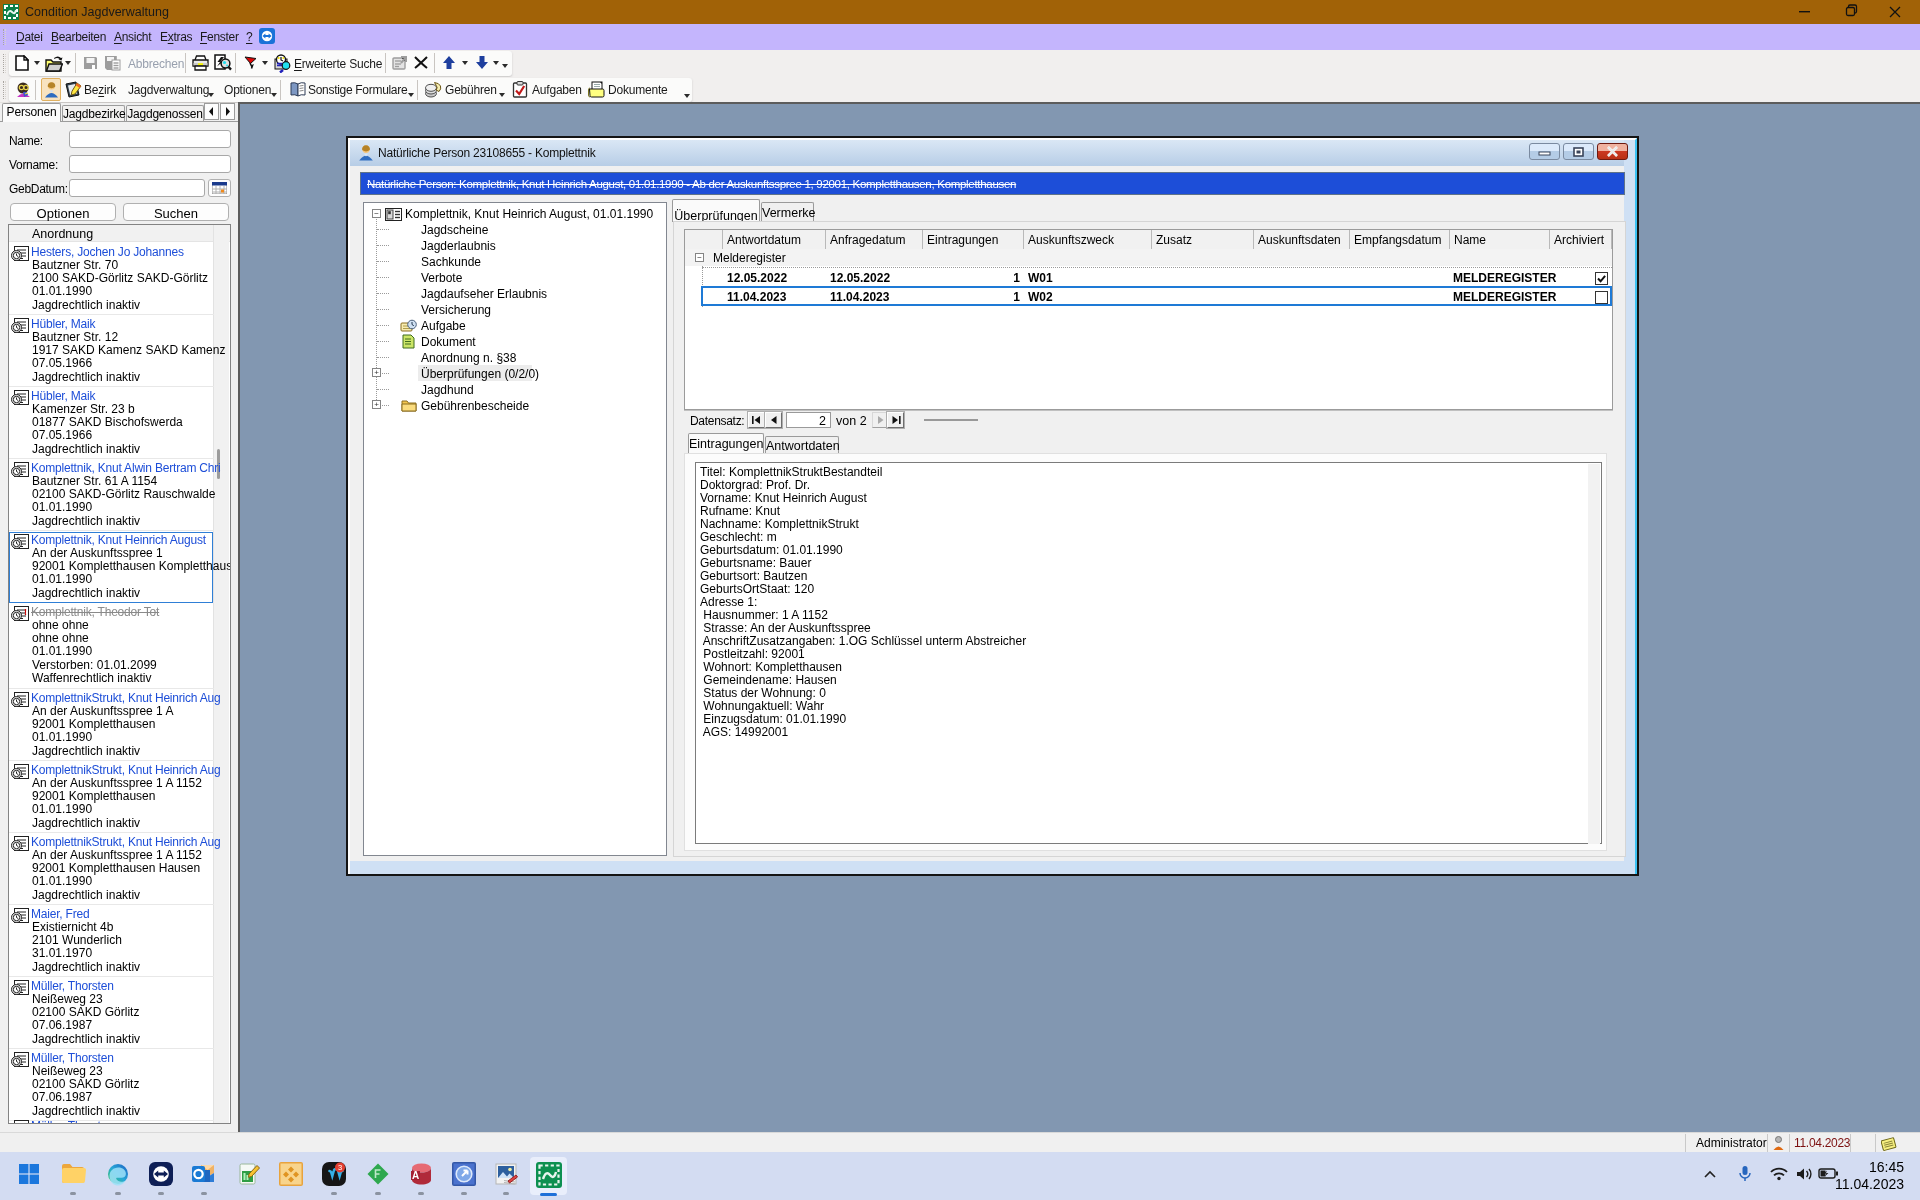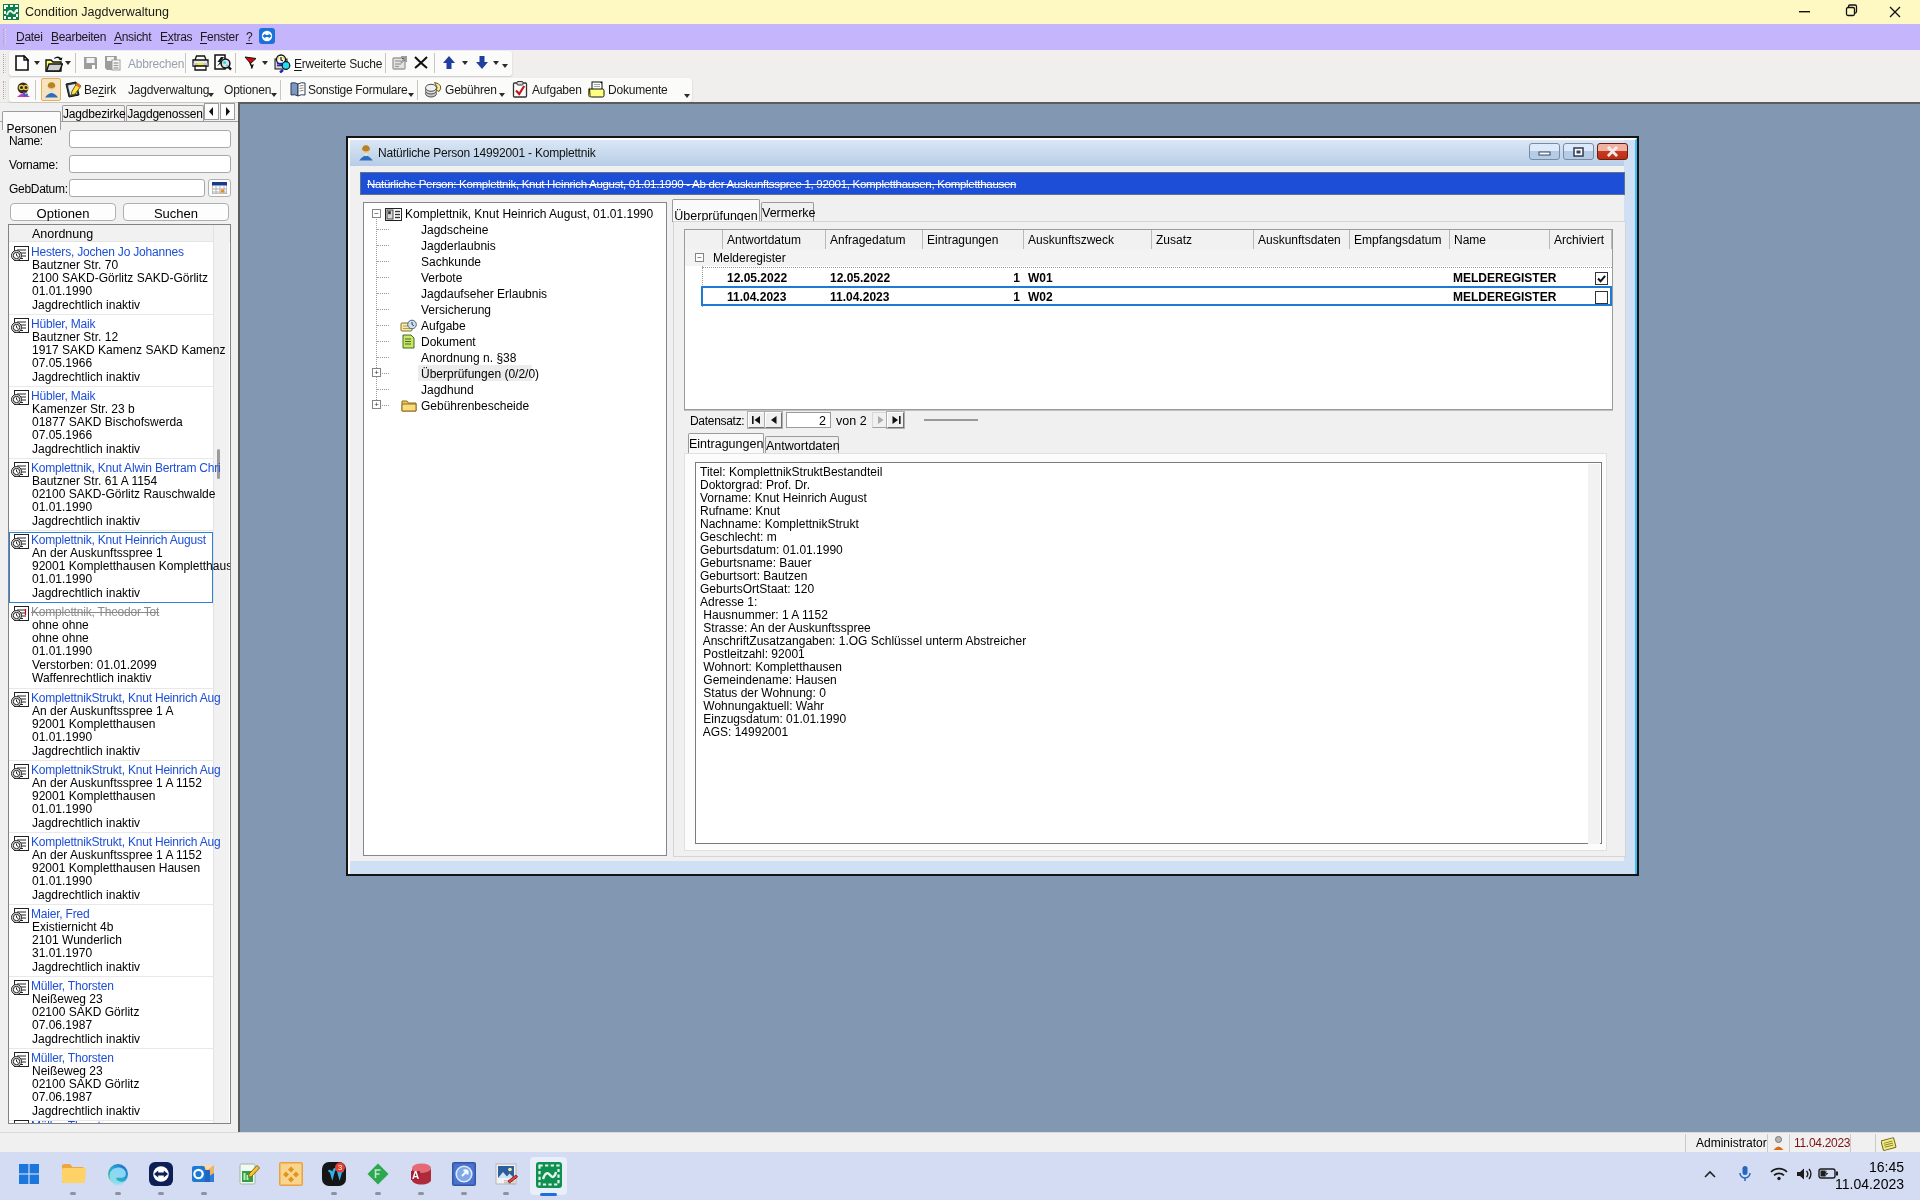--- a/index.html
+++ b/index.html
@@ -2,21 +2,21 @@
 <html><head>
 <meta charset="utf-8">
 <style>
 * { margin:0; padding:0; box-sizing:border-box; }
 html,body { width:1920px; height:1200px; overflow:hidden; font-family:"Liberation Sans", sans-serif; }
 body { position:relative; background:#f1efee; font-size:12px; color:#000; }
 .abs { position:absolute; }
 u { text-decoration:underline; text-underline-offset:2px; }
 
 
-#titlebar { left:0; top:0; width:1920px; height:24px; background:#fef9c3; }
+#titlebar { left:0; top:0; width:1920px; height:24px; background:#a16207; }
 #titlebar .txt { position:absolute; left:25px; top:5px; font-size:12.5px; color:#191919; }
 
 
 #menubar { left:0; top:24px; width:1920px; height:26px; background:#c4b5fd; }
 .grip { position:absolute; left:3px; width:3px; border-left:1px dotted #a8a49f; border-right:1px dotted #d9d5d0; }
 #menubar span.mi { position:absolute; top:6px; font-size:12px; letter-spacing:-0.3px; color:#1a1a1a; }
 .band { position:absolute; background:#fbfbfa; border-radius:3px; box-shadow:0 1px 2px rgba(120,120,120,.35); }
 
 
 #toolbar1 { left:0; top:50px; width:1920px; height:27px; background:#f1efee; }
@@ -274,21 +274,21 @@
       <line x1="6" y1="5.5" x2="12" y2="5.5" stroke="#9aa"></line>
       <path d="M12 1 h2 v2 z" fill="#111"></path>
       <path d="M1.5 8 h13 a1.5 1.5 0 0 1 1.5 1.5 v5 a1.5 1.5 0 0 1 -1.5 1.5 h-11 a1.5 1.5 0 0 1 -1.5 -1.5 z" fill="#ffff80" stroke="#111"></path>
     </svg>
   <span class="tbtxt" style="left:608px;top:6px;letter-spacing:-0.2px">Dokumente</span>
   <div class="darr" style="left:684px;top:17px"></div>
 </div>
 
 <div class="abs" id="leftpanel">
   <div id="lp-tabline"></div>
-  <div class="tab sel" style="left:2px;top:8px;width:59px;height:19px;padding-top:10px;z-index:3">Personen</div>
+  <div class="tab sel" style="left:2px;top:0;width:59px;height:19px;padding-top:1px;z-index:3">Personen</div>
   <div class="tab" style="left:62px;top:2px;width:63px;height:16px;padding-top:1px">Jagdbezirke</div>
   <div class="tab" style="left:126px;top:2px;width:78px;height:16px;padding-top:1px;overflow:hidden">Jagdgenossen</div>
   <div class="abs" style="left:204px;top:0;width:15px;height:17px;background:#fdfdfd;border:1px solid #9c9c9c"><svg width="13" height="15">
         <path d="M8 3 l-4 4.5 4 4.5 z" fill="#111"></path>
       </svg></div>
   <div class="abs" style="left:220px;top:0;width:15px;height:17px;background:#fdfdfd;border:1px solid #9c9c9c"><svg width="13" height="15">
         <path d="M5 3 l4 4.5 -4 4.5 z" fill="#111"></path>
       </svg></div>
 
   <span class="lbl" style="left:9px;top:31px">Name:</span>
@@ -512,21 +512,21 @@
 <div class="abs" id="win">
   <div id="winframe">
   <div id="wincontent">
     <div id="wintitle">
       <svg class="abs" style="left:8px;top:4px" width="16" height="17">
             <circle cx="8" cy="5.2" r="3.7" fill="#f4c67e"></circle>
             <path d="M8 1.2 a3.9 3.9 0 0 1 3.8 4.8 a6.2 6.2 0 0 1 -7.6 0 a3.9 3.9 0 0 1 3.8 -4.8z" fill="#b68327"></path>
             <path d="M1.2 16.5 q6.8 -9.5 13.6 0 z" fill="#2e6cc0"></path>
             <path d="M6 9.8 l2 2.6 2 -2.6 z" fill="#d8e8f8"></path>
           </svg>
-      <span class="txt">Natürliche Person 14992001 - Komplettnik</span>
+      <span class="txt">Natürliche Person 23108655 - Komplettnik</span>
       <div class="cbtn" style="left:1179px"><svg width="29" height="15">
               <rect x="9" y="8" width="11" height="3" fill="#fff" stroke="#39445a" stroke-width="1"></rect>
             </svg></div>
       <div class="cbtn" style="left:1213px"><svg width="29" height="15">
               <rect x="10" y="4" width="9" height="8" fill="#fff" stroke="#39445a" stroke-width="1.6"></rect>
               <rect x="12.5" y="6.5" width="4" height="3" fill="#39445a"></rect>
             </svg></div>
       <div class="cbtn" style="left:1247px;background:linear-gradient(#f0b2a0 45%,#cc3922 45%,#b93015);border-color:#6e1a10"><svg width="29" height="15">
               <path d="M10 3 L19 12 M19 3 L10 12" stroke="#fff" stroke-width="2.6"></path>
               <path d="M10 3 L19 12 M19 3 L10 12" stroke="#e8e8e8" stroke-width="1.6"></path>

